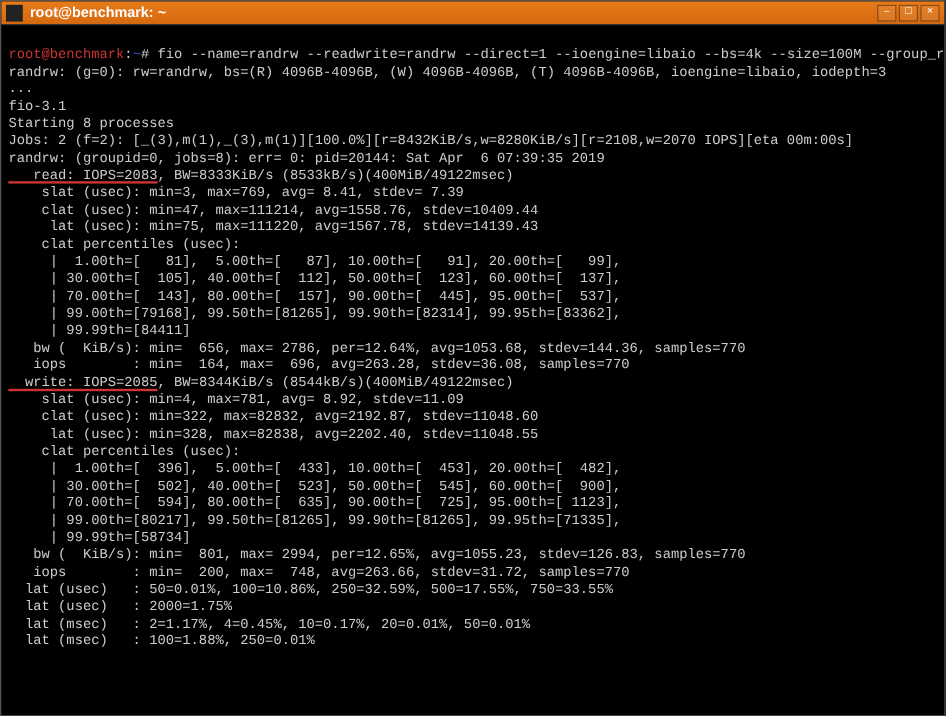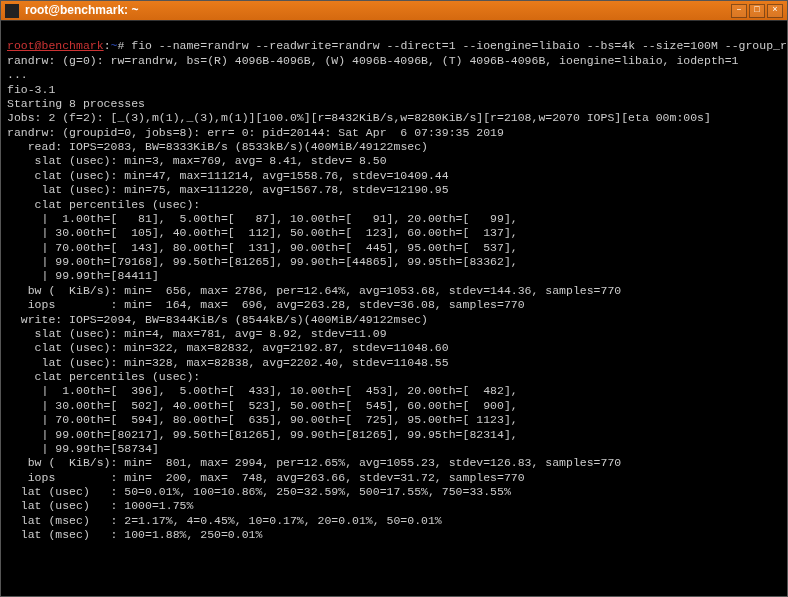--- a/index.html
+++ b/index.html
@@ -40,70 +40,70 @@
     display: flex;
     align-items: center;
     justify-content: center;
     cursor: pointer;
   }
   .terminal {
     padding: 4px 6px;
     white-space: pre;
     letter-spacing: 0;
   }
-  .prompt-user { color: #cc3333; text-decoration: underline; }
+  .prompt-user { color: #cc3333; }
   .prompt-path { color: #3355cc; }
   .cmd { color: #ccc; }
   .out { color: #ccc; }
-  .underline { text-decoration-color: #cc3333; text-decoration-thickness: 2px; text-underline-offset: 2px; }
+  .underline { text-decoration: underline; text-decoration-color: #cc3333; text-decoration-thickness: 2px; text-underline-offset: 2px; }
 </style>
 </head>
 <body>
 
 <div class="titlebar">
   <div class="title-left">
     <span class="title-icon"></span>
     <span class="title-text">root@benchmark: ~</span>
   </div>
   <div class="title-buttons">
     <span class="tbtn">–</span>
     <span class="tbtn">□</span>
     <span class="tbtn">×</span>
   </div>
 </div>
 
 <div class="terminal">
 <span class="prompt-user">root@benchmark</span><span class="out">:</span><span class="prompt-path">~</span><span class="out">#</span><span class="out"> </span><span class="cmd">fio --name=randrw --readwrite=randrw --direct=1 --ioengine=libaio --bs=4k --size=100M --group_reporting --numjobs=8</span>
-<span class="out">randrw: (g=0): rw=randrw, bs=(R) 4096B-4096B, (W) 4096B-4096B, (T) 4096B-4096B, ioengine=libaio, iodepth=1</span>
+<span class="out">randrw: (g=0): rw=randrw, bs=(R) 4096B-4096B, (W) 4096B-4096B, (T) 4096B-4096B, ioengine=libaio, iodepth=3</span>
 <span class="out">...</span>
 <span class="out">fio-3.1</span>
 <span class="out">Starting 8 processes</span>
 <span class="out">Jobs: 2 (f=2): [_(3),m(1),_(3),m(1)][100.0%][r=8432KiB/s,w=8280KiB/s][r=2108,w=2070 IOPS][eta 00m:00s]</span>
 <span class="out">randrw: (groupid=0, jobs=8): err= 0: pid=20144: Sat Apr  6 07:39:35 2019</span>
 <span class="out underline">   read: IOPS=2083</span><span class="out">, BW=8333KiB/s (8533kB/s)(400MiB/49122msec)</span>
-<span class="out">    slat (usec): min=3, max=769, avg= 8.41, stdev= 8.50</span>
+<span class="out">    slat (usec): min=3, max=769, avg= 8.41, stdev= 7.39</span>
 <span class="out">    clat (usec): min=47, max=111214, avg=1558.76, stdev=10409.44</span>
-<span class="out">     lat (usec): min=75, max=111220, avg=1567.78, stdev=12190.95</span>
+<span class="out">     lat (usec): min=75, max=111220, avg=1567.78, stdev=14139.43</span>
 <span class="out">    clat percentiles (usec):</span>
 <span class="out">     |  1.00th=[   81],  5.00th=[   87], 10.00th=[   91], 20.00th=[   99],</span>
 <span class="out">     | 30.00th=[  105], 40.00th=[  112], 50.00th=[  123], 60.00th=[  137],</span>
-<span class="out">     | 70.00th=[  143], 80.00th=[  131], 90.00th=[  445], 95.00th=[  537],</span>
-<span class="out">     | 99.00th=[79168], 99.50th=[81265], 99.90th=[44865], 99.95th=[83362],</span>
+<span class="out">     | 70.00th=[  143], 80.00th=[  157], 90.00th=[  445], 95.00th=[  537],</span>
+<span class="out">     | 99.00th=[79168], 99.50th=[81265], 99.90th=[82314], 99.95th=[83362],</span>
 <span class="out">     | 99.99th=[84411]</span>
 <span class="out">   bw (  KiB/s): min=  656, max= 2786, per=12.64%, avg=1053.68, stdev=144.36, samples=770</span>
 <span class="out">   iops        : min=  164, max=  696, avg=263.28, stdev=36.08, samples=770</span>
-<span class="out underline">  write: IOPS=2094</span><span class="out">, BW=8344KiB/s (8544kB/s)(400MiB/49122msec)</span>
+<span class="out underline">  write: IOPS=2085</span><span class="out">, BW=8344KiB/s (8544kB/s)(400MiB/49122msec)</span>
 <span class="out">    slat (usec): min=4, max=781, avg= 8.92, stdev=11.09</span>
 <span class="out">    clat (usec): min=322, max=82832, avg=2192.87, stdev=11048.60</span>
 <span class="out">     lat (usec): min=328, max=82838, avg=2202.40, stdev=11048.55</span>
 <span class="out">    clat percentiles (usec):</span>
 <span class="out">     |  1.00th=[  396],  5.00th=[  433], 10.00th=[  453], 20.00th=[  482],</span>
 <span class="out">     | 30.00th=[  502], 40.00th=[  523], 50.00th=[  545], 60.00th=[  900],</span>
 <span class="out">     | 70.00th=[  594], 80.00th=[  635], 90.00th=[  725], 95.00th=[ 1123],</span>
-<span class="out">     | 99.00th=[80217], 99.50th=[81265], 99.90th=[81265], 99.95th=[82314],</span>
+<span class="out">     | 99.00th=[80217], 99.50th=[81265], 99.90th=[81265], 99.95th=[71335],</span>
 <span class="out">     | 99.99th=[58734]</span>
 <span class="out">   bw (  KiB/s): min=  801, max= 2994, per=12.65%, avg=1055.23, stdev=126.83, samples=770</span>
 <span class="out">   iops        : min=  200, max=  748, avg=263.66, stdev=31.72, samples=770</span>
 <span class="out">  lat (usec)   : 50=0.01%, 100=10.86%, 250=32.59%, 500=17.55%, 750=33.55%</span>
-<span class="out">  lat (usec)   : 1000=1.75%</span>
+<span class="out">  lat (usec)   : 2000=1.75%</span>
 <span class="out">  lat (msec)   : 2=1.17%, 4=0.45%, 10=0.17%, 20=0.01%, 50=0.01%</span>
 <span class="out">  lat (msec)   : 100=1.88%, 250=0.01%</span>
 </div>
 
 </body></html>

